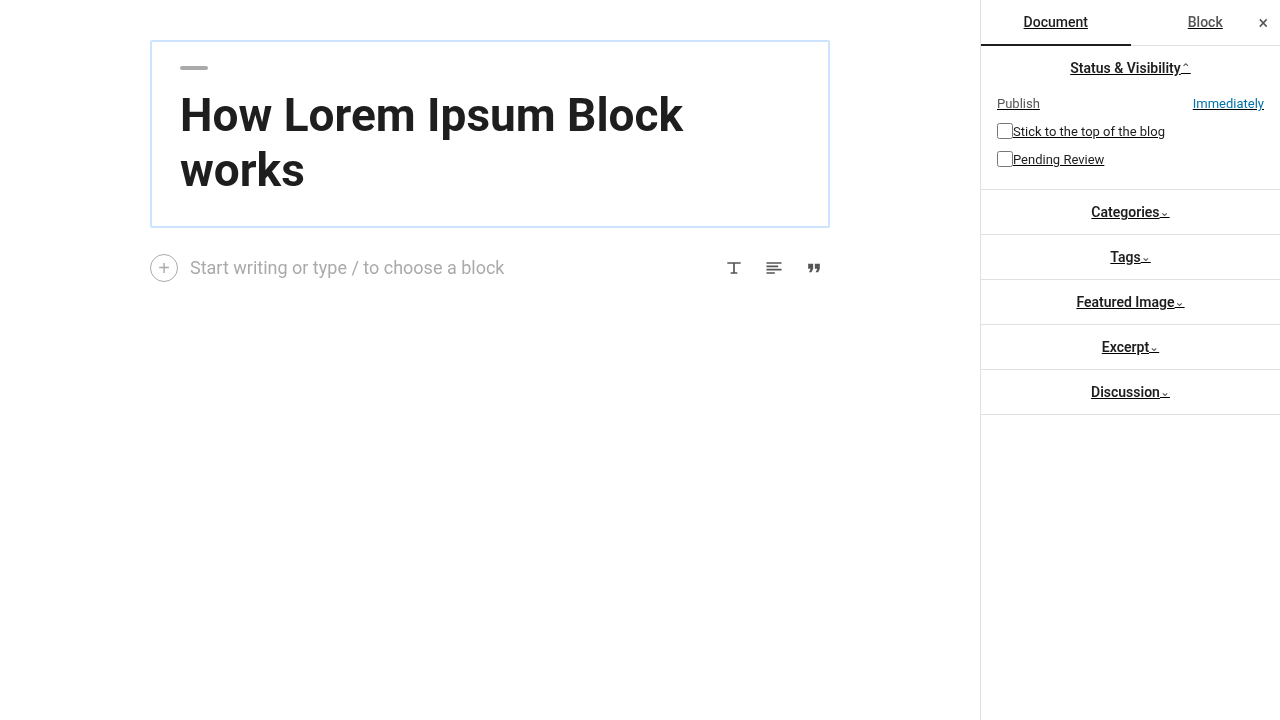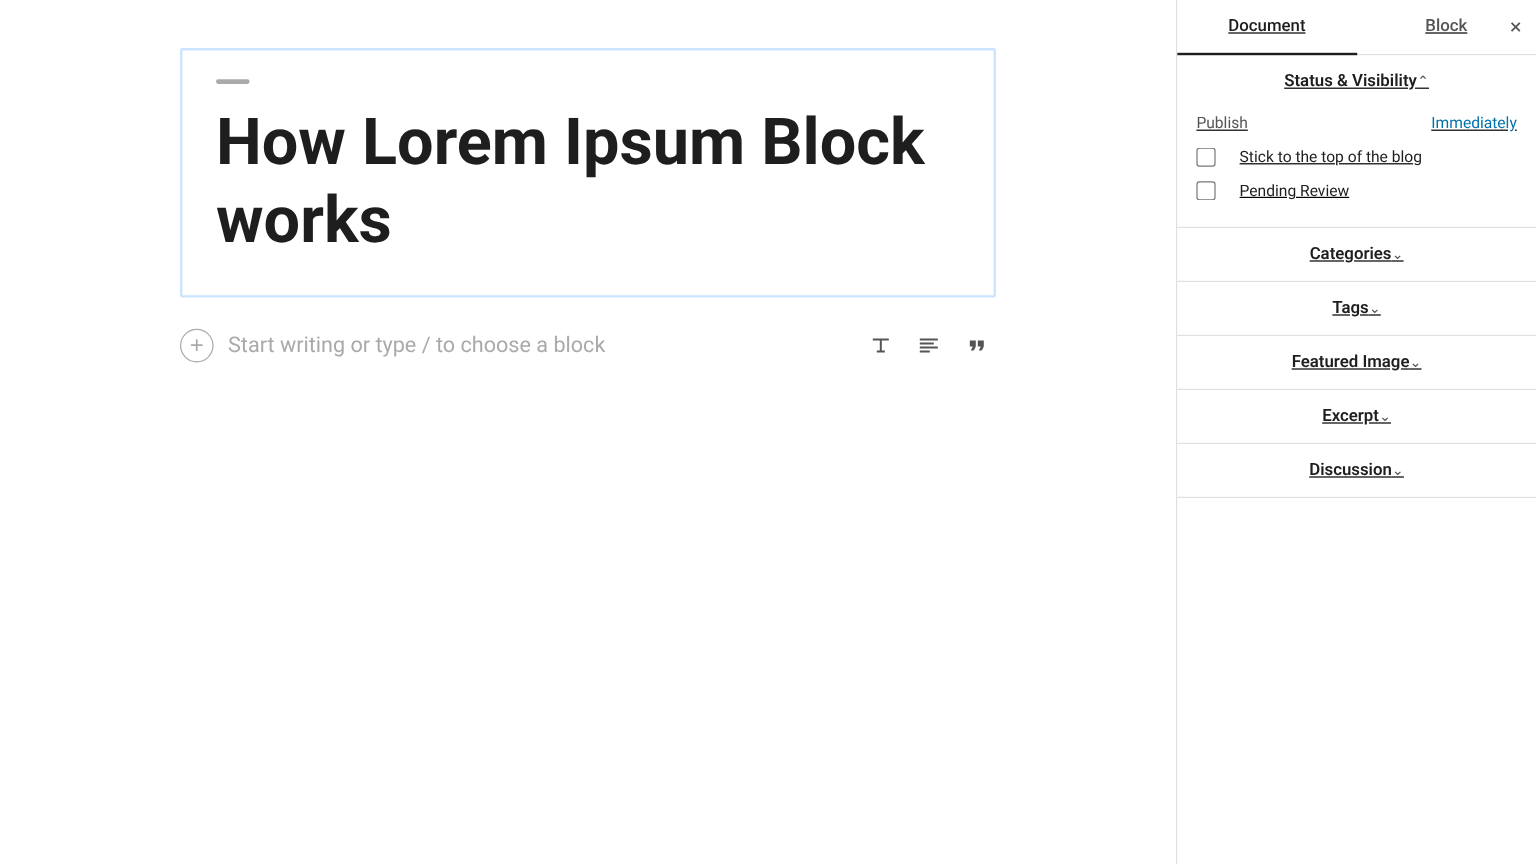--- a/index.html
+++ b/index.html
@@ -39,21 +39,21 @@
 
     .title-drag-handle {
       width: 28px;
       height: 4px;
       background: #aaa;
       border-radius: 2px;
       margin-bottom: 18px;
     }
 
     .post-title {
-      font-size: 54px;
+      font-size: 46px;
       font-weight: 700;
       color: #1e1e1e;
       line-height: 1.2;
     }
 
     .body-block {
       display: flex;
       align-items: flex-start;
       gap: 12px;
       position: relative;
@@ -198,21 +198,21 @@
     .status-link {
       font-size: 13px;
       color: #0073aa;
       text-decoration: none;
       cursor: pointer;
     }
 
     .checkbox-row {
       display: flex;
       align-items: center;
-      gap: 20px;
+      gap: 0;
       padding: 6px 0;
     }
 
     .checkbox-row input[type="checkbox"] {
       width: 16px;
       height: 16px;
       cursor: pointer;
       accent-color: #0073aa;
     }
 

